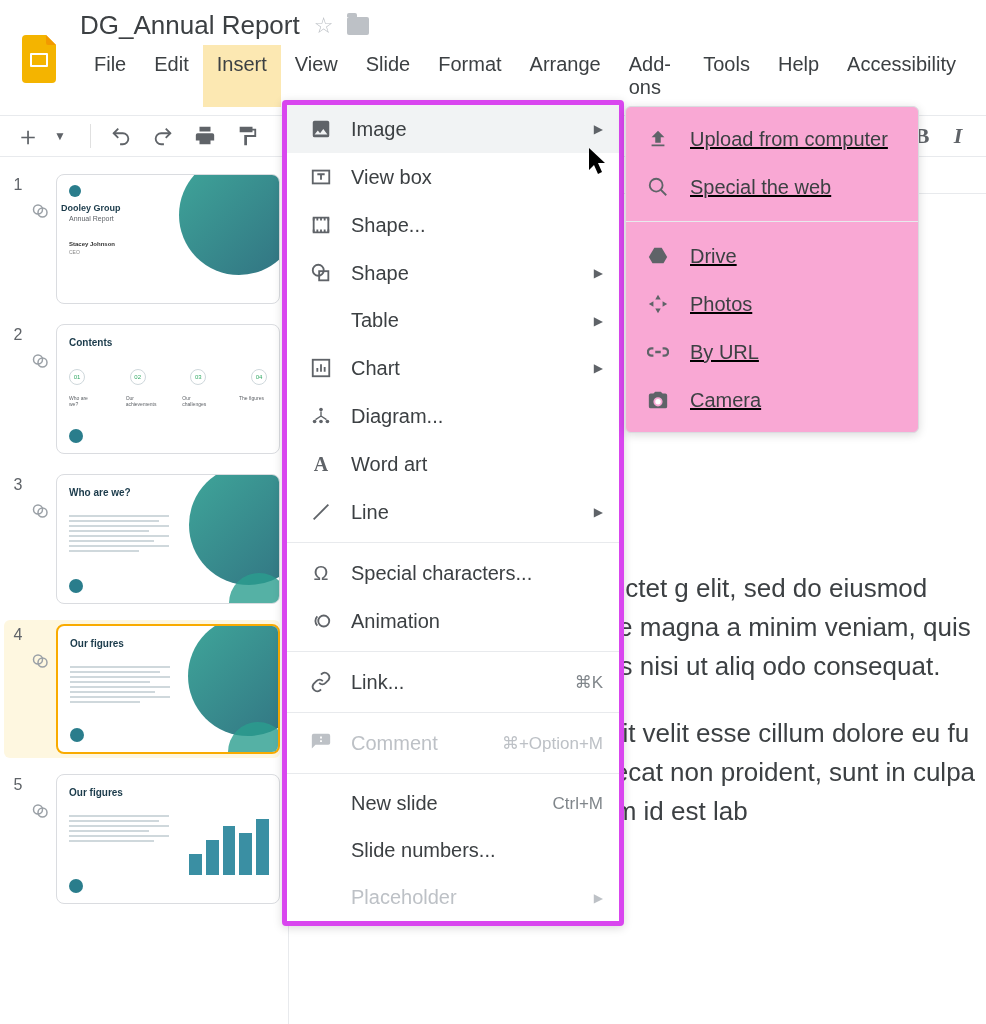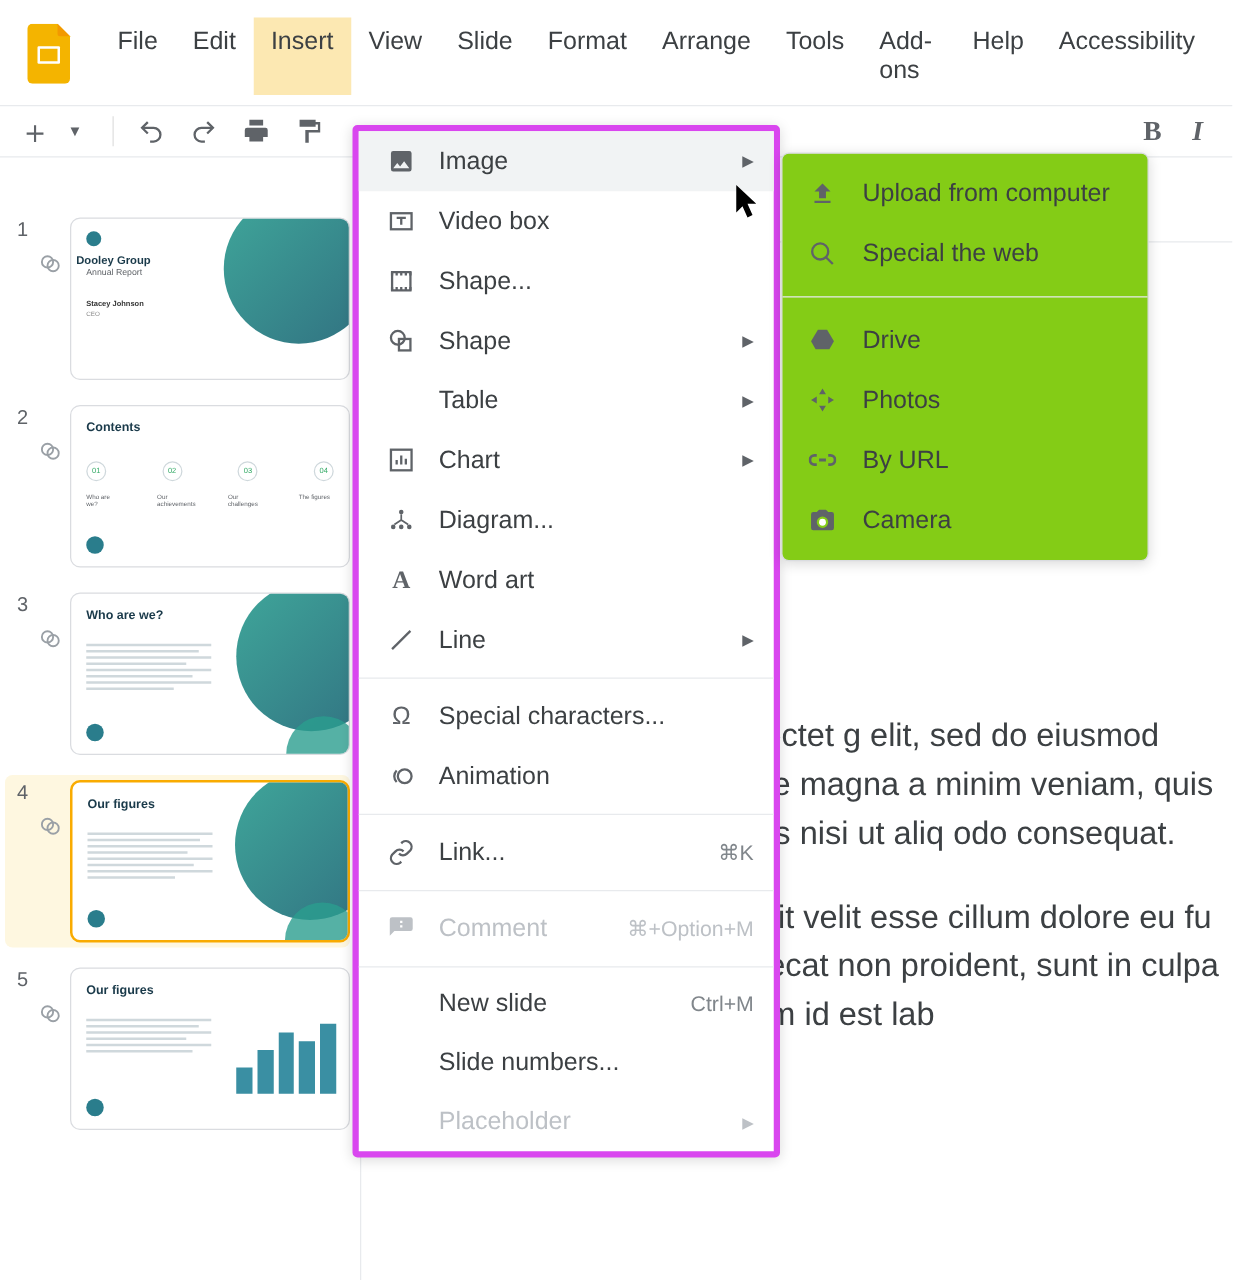--- a/index.html
+++ b/index.html
@@ -52,21 +52,21 @@
 .menu-item { display: flex; align-items: center; gap: 18px; padding: 12px 22px; font-size: 20px; color: #3c4043; cursor: pointer; position: relative; }
 .menu-item.highlight { background: #f1f3f4; }
 .menu-item.disabled { color: #bdc1c6; }
 .menu-icon { width: 24px; height: 24px; display: flex; align-items: center; justify-content: center; color: #5f6368; flex-shrink: 0; }
 .menu-item.disabled .menu-icon { color: #bdc1c6; }
 .menu-arrow { position: absolute; right: 16px; color: #5f6368; font-size: 12px; }
 .menu-shortcut { position: absolute; right: 16px; color: #80868b; font-size: 17px; }
 .menu-divider { height: 1px; background: #e8eaed; margin: 6px 0; }
 .menu-item.no-icon { padding-left: 64px; }
 
-.submenu { position: absolute; left: 625px; top: 122px; width: 294px; background: #84cc16; border: 1px solid #dadce0; border-radius: 6px; box-shadow: 0 2px 10px rgba(0,0,0,0.15); padding: 8px 0; z-index: 101; }
+.submenu { position: absolute; left: 625px; top: 106px; width: 294px; background: #f9a8d4; border: 1px solid #dadce0; border-radius: 6px; box-shadow: 0 2px 10px rgba(0,0,0,0.15); padding: 8px 0; z-index: 101; text-decoration: underline; }
 .submenu .menu-item { padding: 12px 20px; gap: 20px; }
 .sub-divider { height: 1px; background: #e8eaed; margin: 10px 0; }
 
 .cursor { position: absolute; left: 588px; top: 148px; z-index: 200; pointer-events: none; }
 .cursor svg { width: 22px; height: 28px; }
 
 
 .ic { width: 22px; height: 22px; display: inline-block; }
 .contents-row { position: absolute; left: 12px; top: 44px; right: 12px; display: flex; justify-content: space-between; }
 .contents-row span { width: 16px; height: 16px; border: 1px solid #cfd8dc; border-radius: 50%; font-size: 6px; display: flex; align-items: center; justify-content: center; color: #3a6; }
@@ -81,30 +81,35 @@
 <div class="titlebar">
   <div class="app-logo">
     <svg viewBox="0 0 36 48">
         <path d="M4 0h20l10 10v34a4 4 0 0 1-4 4H4a4 4 0 0 1-4-4V4a4 4 0 0 1 4-4z" fill="#f4b400"></path>
         <path d="M24 0l10 10H26a2 2 0 0 1-2-2V0z" fill="#f29900"></path>
         <rect x="8" y="18" width="18" height="14" rx="1" fill="#fff"></rect>
         <rect x="10" y="20" width="14" height="10" fill="#f4b400"></rect>
       </svg>
   </div>
   <div class="title-area">
+    <div class="doc-title-row">
+      <span class="doc-title">DG_Annual Report</span>
+      <span class="star-icon">☆</span>
+      <span class="folder-icon"></span>
+    </div>
     <div class="menubar">
       <div class="menubar-item">File</div>
       <div class="menubar-item">Edit</div>
       <div class="menubar-item active">Insert</div>
       <div class="menubar-item">View</div>
       <div class="menubar-item">Slide</div>
       <div class="menubar-item">Format</div>
       <div class="menubar-item">Arrange</div>
+      <div class="menubar-item">Add-ons</div>
       <div class="menubar-item">Tools</div>
-      <div class="menubar-item">Add-ons</div>
       <div class="menubar-item">Help</div>
       <div class="menubar-item">Accessibility</div>
     </div>
   </div>
 </div>
 
 <div class="toolbar">
   <span class="tb-btn tb-plus">＋</span>
   <span class="tb-btn tb-chev">▼</span>
   <span class="tb-sep"></span>
@@ -278,21 +283,21 @@
     <span>Image</span>
     <span class="menu-arrow">▶</span>
   </div>
   <div class="menu-item">
     <span class="menu-icon">
         <svg class="ic" viewBox="0 0 24 24" fill="none" stroke="#5f6368" stroke-width="2">
           <rect x="3" y="5" width="18" height="14"></rect>
           <path d="M8 9h8M12 9v6"></path>
         </svg>
       </span>
-    <span>Video box</span>
+    <span>View box</span>
   </div>
   <div class="menu-item">
     <span class="menu-icon">
         <svg class="ic" viewBox="0 0 24 24" fill="#5f6368">
           <path d="M4 4h16v16H4z" fill="none" stroke="#5f6368" stroke-width="2"></path>
           <path d="M4 4v3M8 4v3M12 4v3M16 4v3M20 4v3M4 17v3M8 17v3M12 17v3M16 17v3M20 17v3" stroke="#5f6368" stroke-width="2"></path>
         </svg>
       </span>
     <span>Shape...</span>
   </div>

